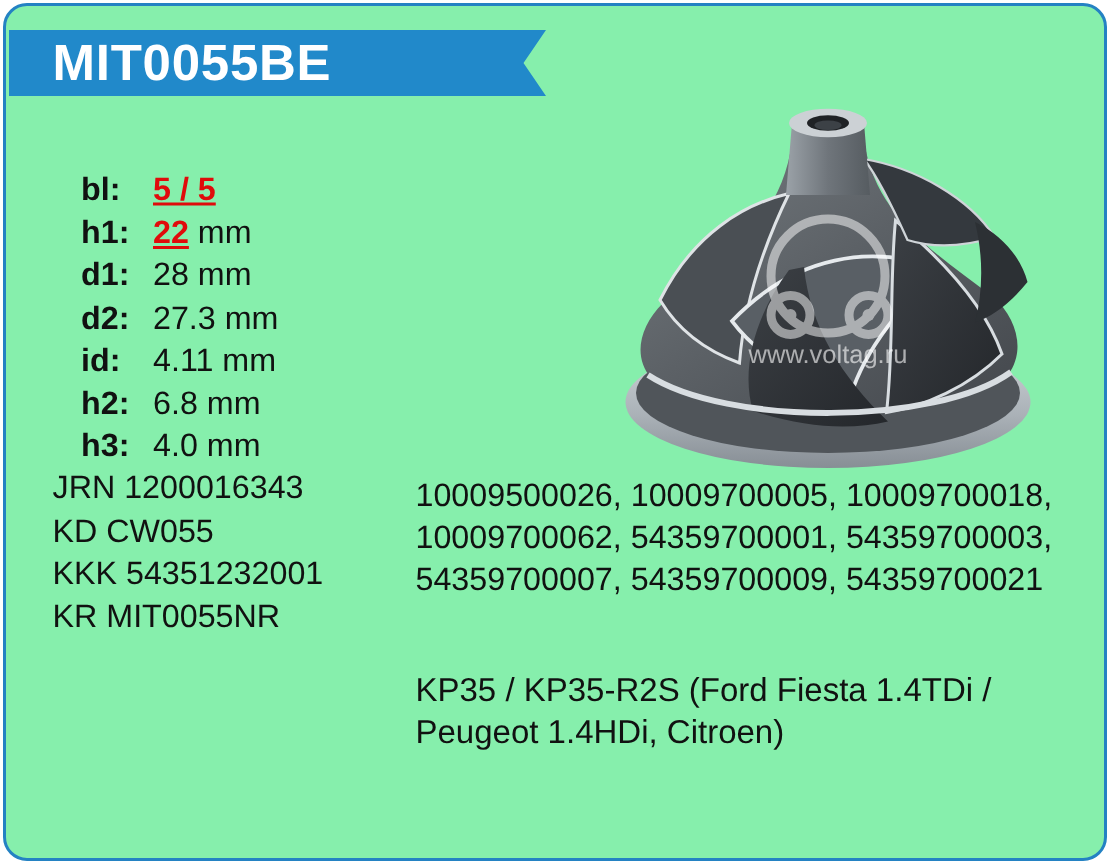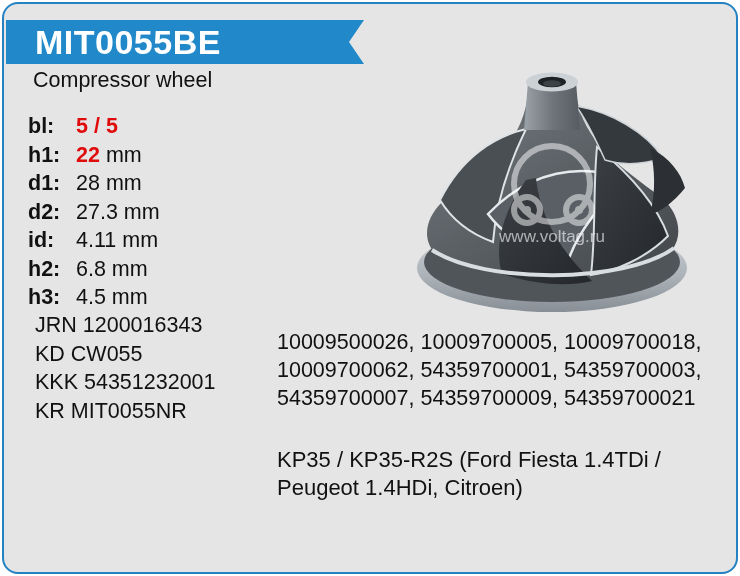--- a/index.html
+++ b/index.html
@@ -11,21 +11,21 @@
     background: #ffffff;
     font-family: "Liberation Sans", "DejaVu Sans", sans-serif;
     color: #111111;
   }
   .card {
     position: absolute;
     left: 2px; top: 2px;
     width: 732px; height: 568px;
     border: 2px solid #2482c3;
     border-radius: 16px;
-    background: #e5e5e5;
+    background: #86efac;
   }
   
   .banner {
     position: absolute;
     left: 2px; top: 16px;
     width: 358px; height: 44px;
     background: #2189ca;
     clip-path: polygon(0 0, 100% 0, calc(100% - 15px) 50%, 100% 100%, 0 100%);
     display: flex;
     align-items: center;
@@ -38,45 +38,45 @@
     padding-left: 29px;
     white-space: nowrap;
   }
   .product-name {
     position: absolute;
     left: 29px; top: 64px;
     font-size: 21.5px;
   }
   .specs {
     position: absolute;
-    left: 24px; top: 110px;
+    left: 50px; top: 110px;
   }
   .spec-row {
     display: flex;
     align-items: baseline;
     height: 28.5px;
     font-size: 21.5px;
   }
   .spec-label {
     font-weight: bold;
     width: 48px;
     flex: 0 0 48px;
   }
   .spec-value { white-space: pre; }
-  .spec-value.red { color: #e00b0b; font-weight: bold; }
+  .spec-value.red { color: #e00b0b; font-weight: bold; text-decoration: underline; }
   .spec-unit { white-space: pre; }
   .refs {
     position: absolute;
     left: 31px; top: 307px;
     font-size: 21.5px;
     line-height: 28.5px;
   }
   .oem {
     position: absolute;
-    left: 273px; top: 324px;
+    left: 273px; top: 312px;
     width: 454px;
     font-size: 21.5px;
     line-height: 28px;
   }
   .application {
     position: absolute;
     left: 273px; top: 442px;
     width: 445px;
     font-size: 22px;
     line-height: 28px;
@@ -89,21 +89,20 @@
 </style>
 </head>
 <body>
 
 <div class="card">
 
   <div class="banner">
     <span class="banner-text">MIT0055BE</span>
   </div>
 
-  <div class="product-name">Compressor wheel</div>
 
   <div class="specs">
     <div class="spec-row">
       <span class="spec-label">bl:</span>
       <span class="spec-value red">5 / 5</span>
       <span class="spec-unit"></span>
     </div>
     <div class="spec-row">
       <span class="spec-label">h1:</span>
       <span class="spec-value red">22</span>
@@ -124,21 +123,21 @@
       <span class="spec-value">4.11</span>
       <span class="spec-unit"> mm</span>
     </div>
     <div class="spec-row">
       <span class="spec-label">h2:</span>
       <span class="spec-value">6.8</span>
       <span class="spec-unit"> mm</span>
     </div>
     <div class="spec-row">
       <span class="spec-label">h3:</span>
-      <span class="spec-value">4.5</span>
+      <span class="spec-value">4.0</span>
       <span class="spec-unit"> mm</span>
     </div>
   </div>
 
   <div class="refs">
     <div>JRN 1200016343</div>
     <div>KD CW055</div>
     <div>KKK 54351232001</div>
     <div>KR MIT0055NR</div>
   </div>

